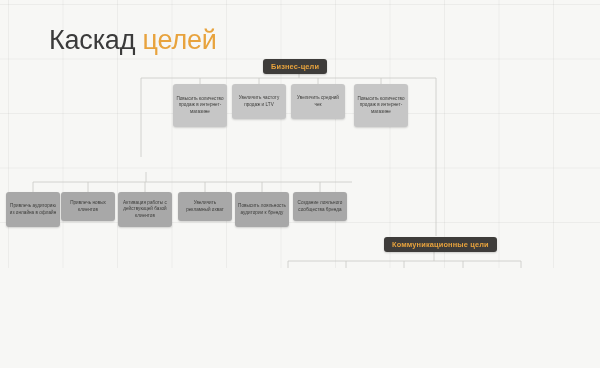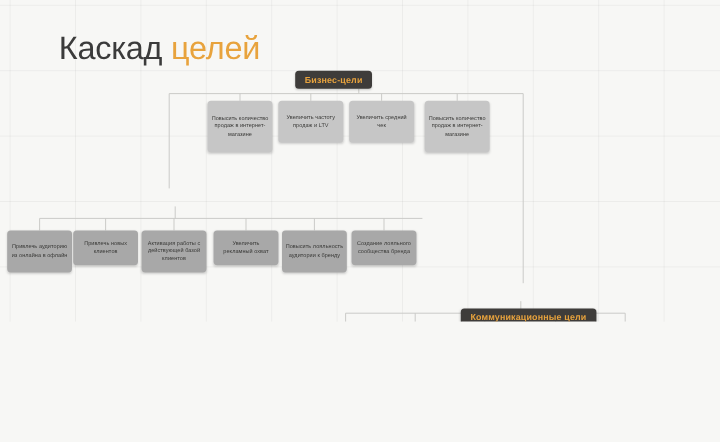--- a/index.html
+++ b/index.html
@@ -126,22 +126,22 @@
 
     <line x1="434" y1="251" x2="434" y2="261"></line>
     <line x1="288" y1="261" x2="521" y2="261"></line>
     <line x1="288" y1="261" x2="288" y2="270"></line>
     <line x1="346" y1="261" x2="346" y2="270"></line>
     <line x1="404" y1="261" x2="404" y2="270"></line>
     <line x1="463" y1="261" x2="463" y2="270"></line>
     <line x1="521" y1="261" x2="521" y2="270"></line>
   </svg>
 
-  <div class="chip" style="left:246px; top:59px;">Бизнес-цели</div>
-  <div class="chip" style="left:384px; top:237px;margin-top:20px;">Коммуникационные цели</div>
+  <div class="chip" style="left:263px; top:59px;">Бизнес-цели</div>
+  <div class="chip" style="left:384px; top:237px;">Коммуникационные цели</div>
 
   <div class="node gray-light" style="left:173px; top:84px; width:54px; height:43px;">
     <span>Повысить количество продаж в интернет-магазине</span>
   </div>
   <div class="node gray-light" style="left:232px; top:84px; width:54px; height:35px;">
     <span>Увеличить частоту продаж и LTV</span>
   </div>
   <div class="node gray-light" style="left:291px; top:84px; width:54px; height:35px;">
     <span>Увеличить средний чек</span>
   </div>

